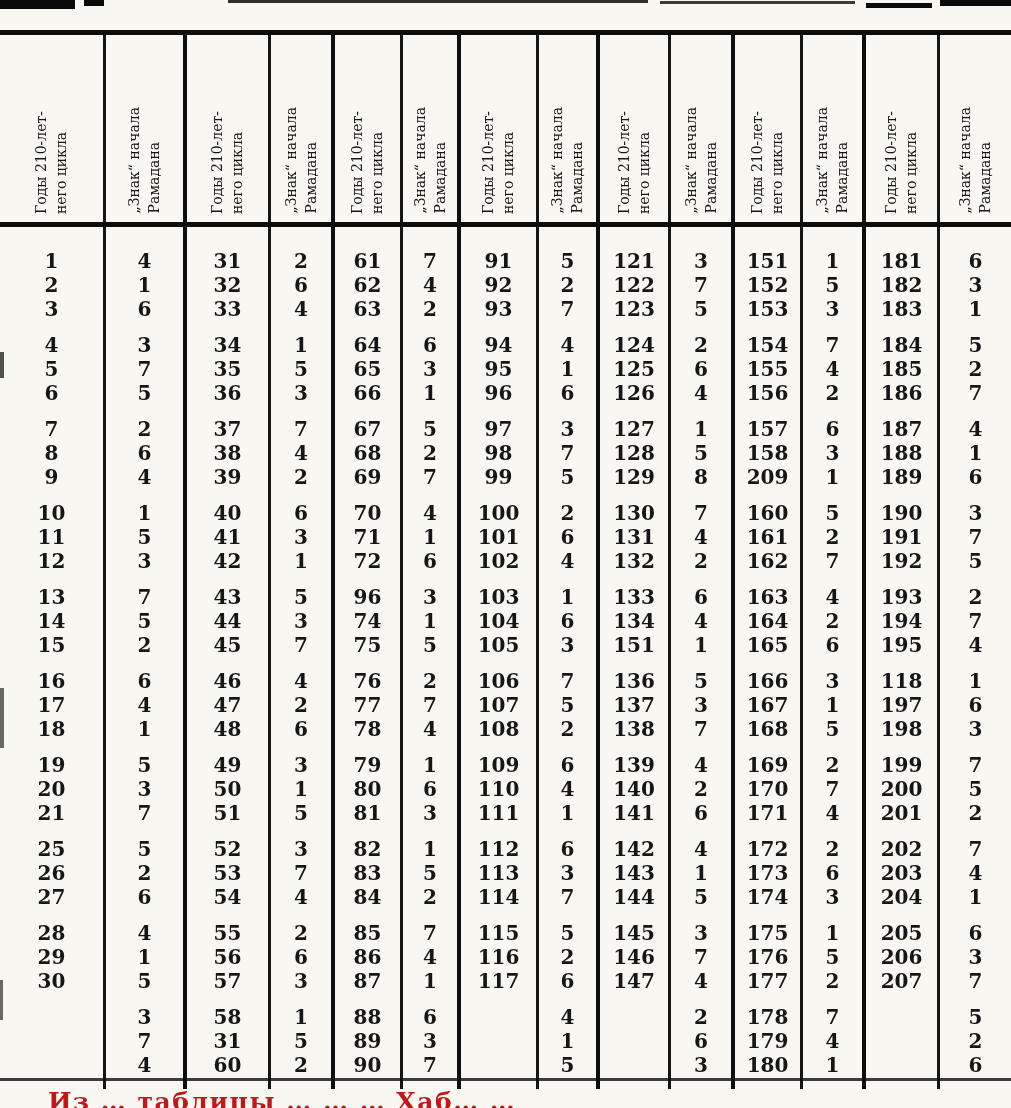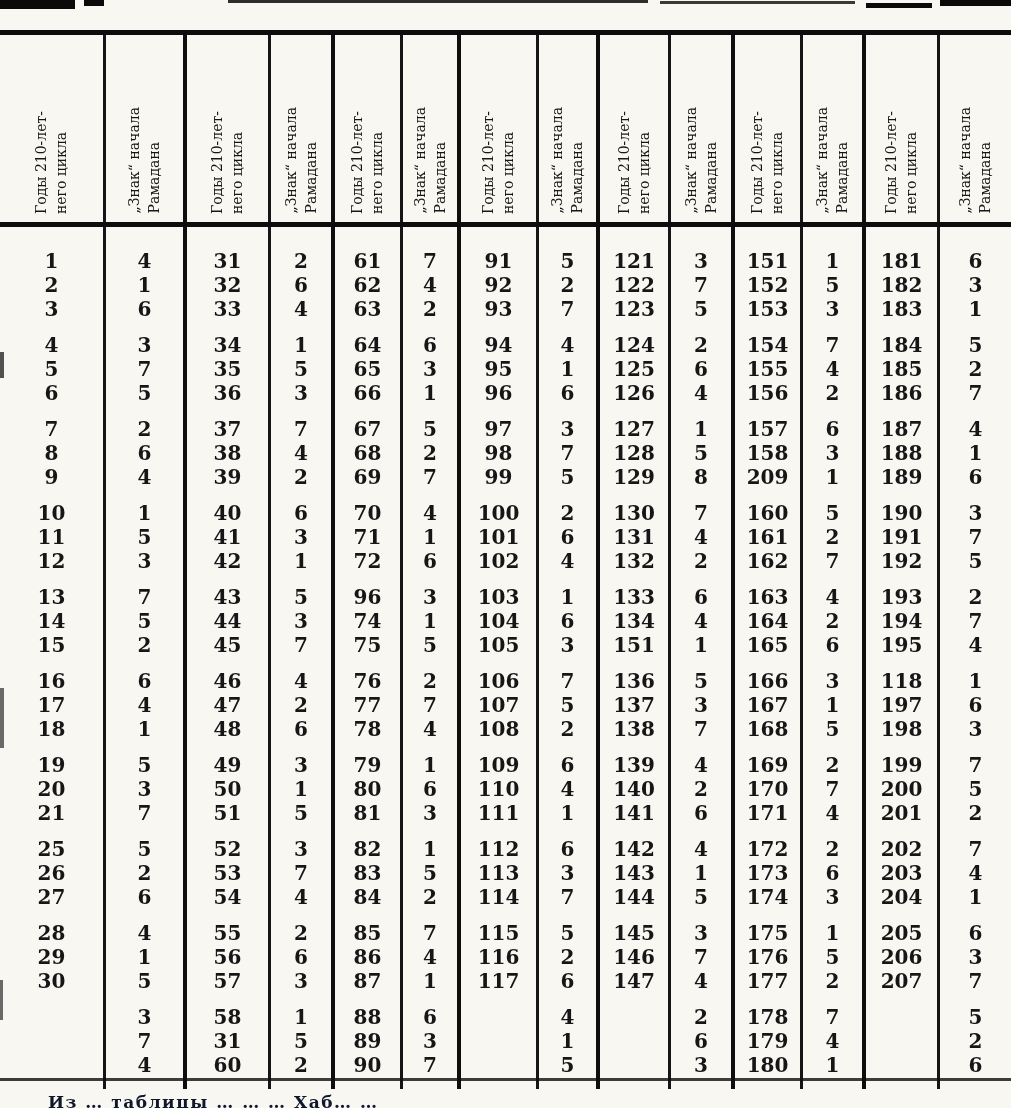--- a/index.html
+++ b/index.html
@@ -61,22 +61,22 @@
   .num{
     height:24px;line-height:24px;
     text-align:center;
     font-weight:bold;
     font-size:20px;
   }
 
   .footer-clip{
     position:absolute;left:48px;top:1090px;
     width:950px;height:18px;overflow:hidden;
-    font-size:17px;line-height:24px;font-weight:bold;
-    letter-spacing:1.5px;color:#0f172a;
+    font-size:25px;line-height:24px;font-weight:bold;
+    letter-spacing:1.5px;color:#b91c1c;
     white-space:nowrap;
   }
 </style>
 </head>
 <body>
 
 <div class="page">
 
   <div class="artifact a1"></div>
   <div class="artifact a2"></div>

